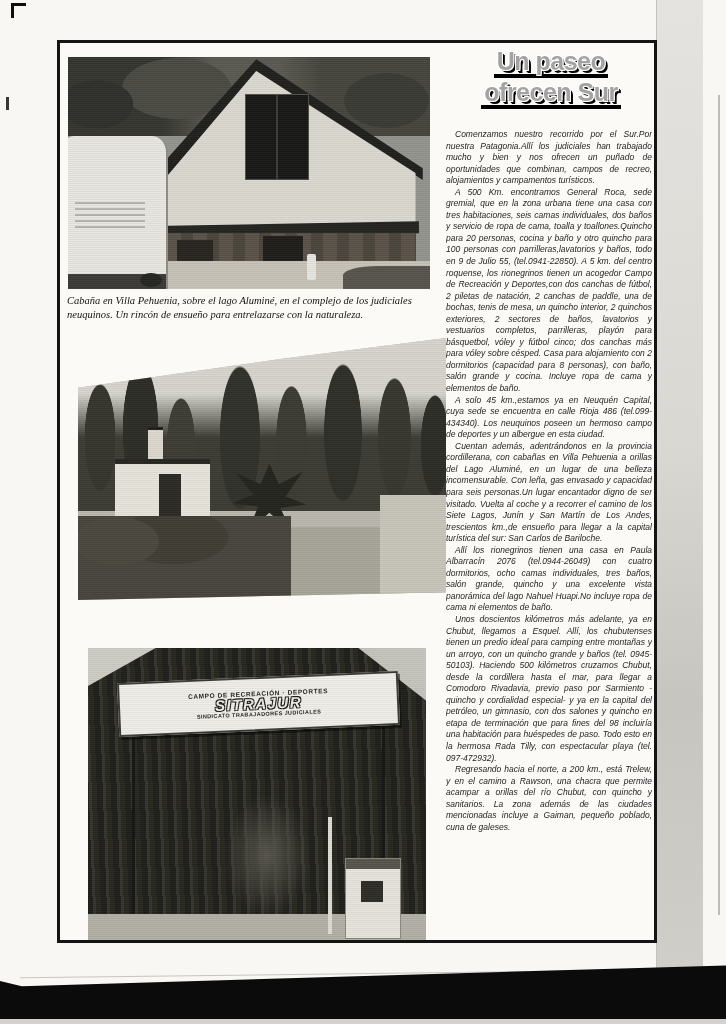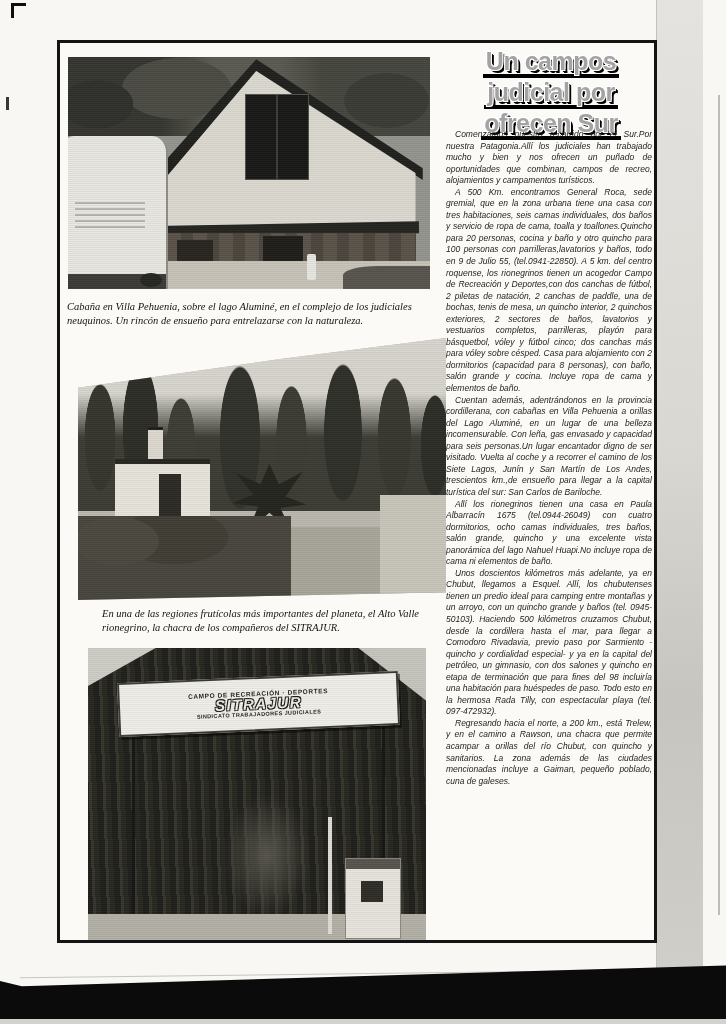--- a/index.html
+++ b/index.html
@@ -30,21 +30,21 @@
     color:#a3a3a3;border-bottom:4px solid #000;
     text-shadow:-1px -1px 0 #fff,1px -1px 0 #fff,-1px 1px 0 #fff,1px 1px 0 #fff,
                 2px 2px 0 #000,3px 3px 0 #000;}
   
   .bodycol{position:absolute;left:386px;top:86px;width:206px;height:808px;overflow:hidden;
     font-style:italic;font-size:8.5px;line-height:11.55px;text-align:justify;color:#1e1e1e;}
   .bodycol p{margin:0;text-indent:9px;}
   
   .caption{position:absolute;font-family:"Liberation Serif",serif;font-style:italic;
     font-size:10.5px;line-height:14px;color:#121212;}
-  .cap1{left:7px;top:251px;width:382px;margin-top:6px;}
+  .cap1{left:7px;top:251px;width:382px;}
   .cap2{left:42px;top:564px;width:352px;}
   
   .photo{position:absolute;overflow:hidden;}
   .ph{position:absolute;}
   .grain{position:absolute;inset:0;
     background:repeating-linear-gradient(0deg,rgba(255,255,255,.04) 0 1px,rgba(0,0,0,.05) 1px 2px);}
   
   .photo1{left:8px;top:14px;width:362px;height:232px;background:#94948e;}
   .p1-foliage{left:0;top:0;width:100%;height:34%;
     background:
@@ -157,51 +157,50 @@
       <div class="ph p2-poplars"></div>
       <div class="ph p2-chimney"></div>
       <div class="ph p2-cabin"></div>
       <div class="ph p2-cabindoor"></div>
       <div class="ph p2-lawn"></div>
       <div class="ph p2-path"></div>
       <div class="ph p2-yucca"></div>
       <div class="ph p2-bushes"></div>
       <div class="grain"></div>
     </div>
-    <div class="caption cap2">En una de las regiones frutícolas más importantes del planeta, el Alto Valle rionegrino, la chacra de los compañeros del SITRAJUR.</div>
 
     <div class="photo photo3">
       <div class="ph p3-trees"></div>
       <div class="ph p3-skyl"></div>
       <div class="ph p3-skyr"></div>
       <div class="ph p3-glow"></div>
       <div class="ph p3-post-l"></div>
       <div class="ph p3-post-r"></div>
       <div class="ph p3-sign">
         <div class="sign-l1">CAMPO DE RECREACIÓN · DEPORTES</div>
         <div class="sign-l2">SITRAJUR</div>
         <div class="sign-l3">SINDICATO TRABAJADORES JUDICIALES</div>
       </div>
       <div class="ph p3-ground"></div>
       <div class="ph p3-postw"></div>
       <div class="ph p3-pillar"></div>
       <div class="grain"></div>
     </div>
 
     <div class="title">
-        <div class="title-line">Un campos</div>
-        <div class="title-line">judicial por</div>
+        <div class="title-line">Un paseo</div>
         <div class="title-line">ofrecen Sur</div>
       </div>
 
     <div class="bodycol">
         <p class="body-par">Comenzamos nuestro recorrido por el Sur.Por nuestra Patagonia.Allí los judiciales han trabajado mucho y bien y nos ofrecen un puñado de oportunidades que combinan, campos de recreo, alojamientos y campamentos turísticos.</p>
         <p class="body-par">A 500 Km. encontramos General Roca, sede gremial, que en la zona urbana tiene una casa con tres habitaciones, seis camas individuales, dos baños y servicio de ropa de cama, toalla y toallones.Quincho para 20 personas, cocina y baño y otro quincho para 100 personas con parrilleras,lavatorios y baños, todo en 9 de Julio 55, (tel.0941-22850). A 5 km. del centro roquense, los rionegrinos tienen un acogedor Campo de Recreación y Deportes,con dos canchas de fútbol, 2 piletas de natación, 2 canchas de paddle, una de bochas, tenis de mesa, un quincho interior, 2 quinchos exteriores, 2 sectores de baños, lavatorios y vestuarios completos, parrilleras, playón para básquetbol, vóley y fútbol cinco; dos canchas más para vóley sobre césped. Casa para alojamiento con 2 dormitorios (capacidad para 8 personas), con baño, salón grande y cocina. Incluye ropa de cama y elementos de baño.</p>
+        <p class="body-par">A solo 45 km.,estamos ya en Neuquén Capital, cuya sede se encuentra en calle Rioja 486 (tel.099-434340). Los neuquinos poseen un hermoso campo de deportes y un albergue en esta ciudad.</p>
         <p class="body-par">Cuentan además, adentrándonos en la provincia cordillerana, con cabañas en Villa Pehuenia a orillas del Lago Aluminé, en un lugar de una belleza incomensurable. Con leña, gas envasado y capacidad para seis personas.Un lugar encantador digno de ser visitado. Vuelta al coche y a recorrer el camino de los Siete Lagos, Junín y San Martín de Los Andes, trescientos km.,de ensueño para llegar a la capital turística del sur: San Carlos de Bariloche.</p>
-        <p class="body-par">Allí los rionegrinos tienen una casa en Paula Albarracín 1675 (tel.0944-26049) con cuatro dormitorios, ocho camas individuales, tres baños, salón grande, quincho y una excelente vista panorámica del lago Nahuel Huapi.No incluye ropa de cama ni elementos de baño.</p>
+        <p class="body-par">Allí los rionegrinos tienen una casa en Paula Albarracín 2076 (tel.0944-26049) con cuatro dormitorios, ocho camas individuales, tres baños, salón grande, quincho y una excelente vista panorámica del lago Nahuel Huapi.No incluye ropa de cama ni elementos de baño.</p>
         <p class="body-par">Unos doscientos kilómetros más adelante, ya en Chubut, llegamos a Esquel. Allí, los chubutenses tienen un predio ideal para camping entre montañas y un arroyo, con un quincho grande y baños (tel. 0945-50103). Haciendo 500 kilómetros cruzamos Chubut, desde la cordillera hasta el mar, para llegar a Comodoro Rivadavia, previo paso por Sarmiento -quincho y cordialidad especial- y ya en la capital del petróleo, un gimnasio, con dos salones y quincho en etapa de terminación que para fines del 98 incluiría una habitación para huéspedes de paso. Todo esto en la hermosa Rada Tilly, con espectacular playa (tel. 097-472932).</p>
         <p class="body-par">Regresando hacia el norte, a 200 km., está Trelew, y en el camino a Rawson, una chacra que permite acampar a orillas del río Chubut, con quincho y sanitarios. La zona además de las ciudades mencionadas incluye a Gaiman, pequeño poblado, cuna de galeses.</p>
       </div>
 
   </div>
 
   <div class="scanline"></div>
   <div class="black-bottom"></div>
   <div class="bottom-strip"></div>
 

